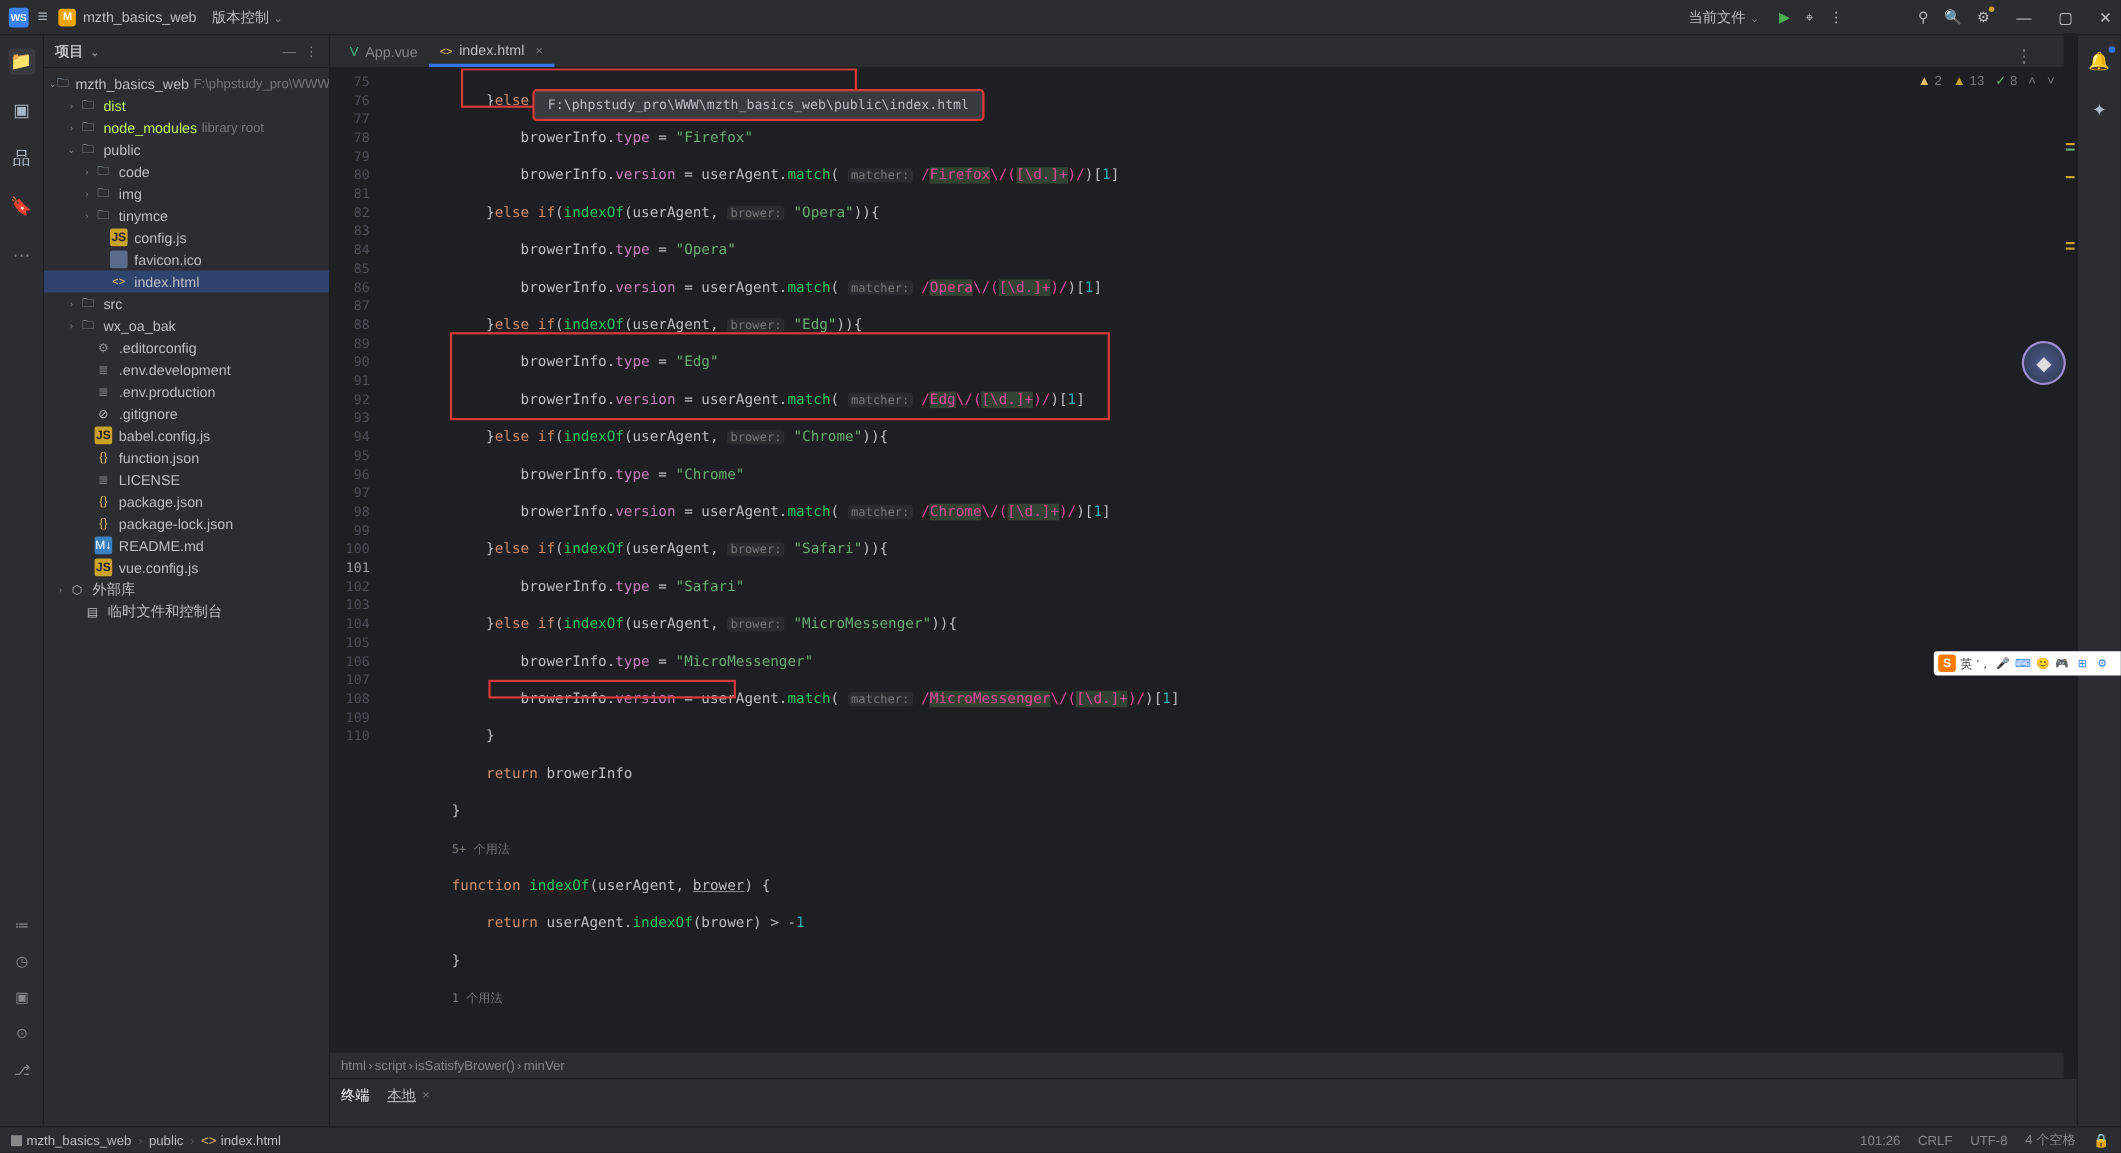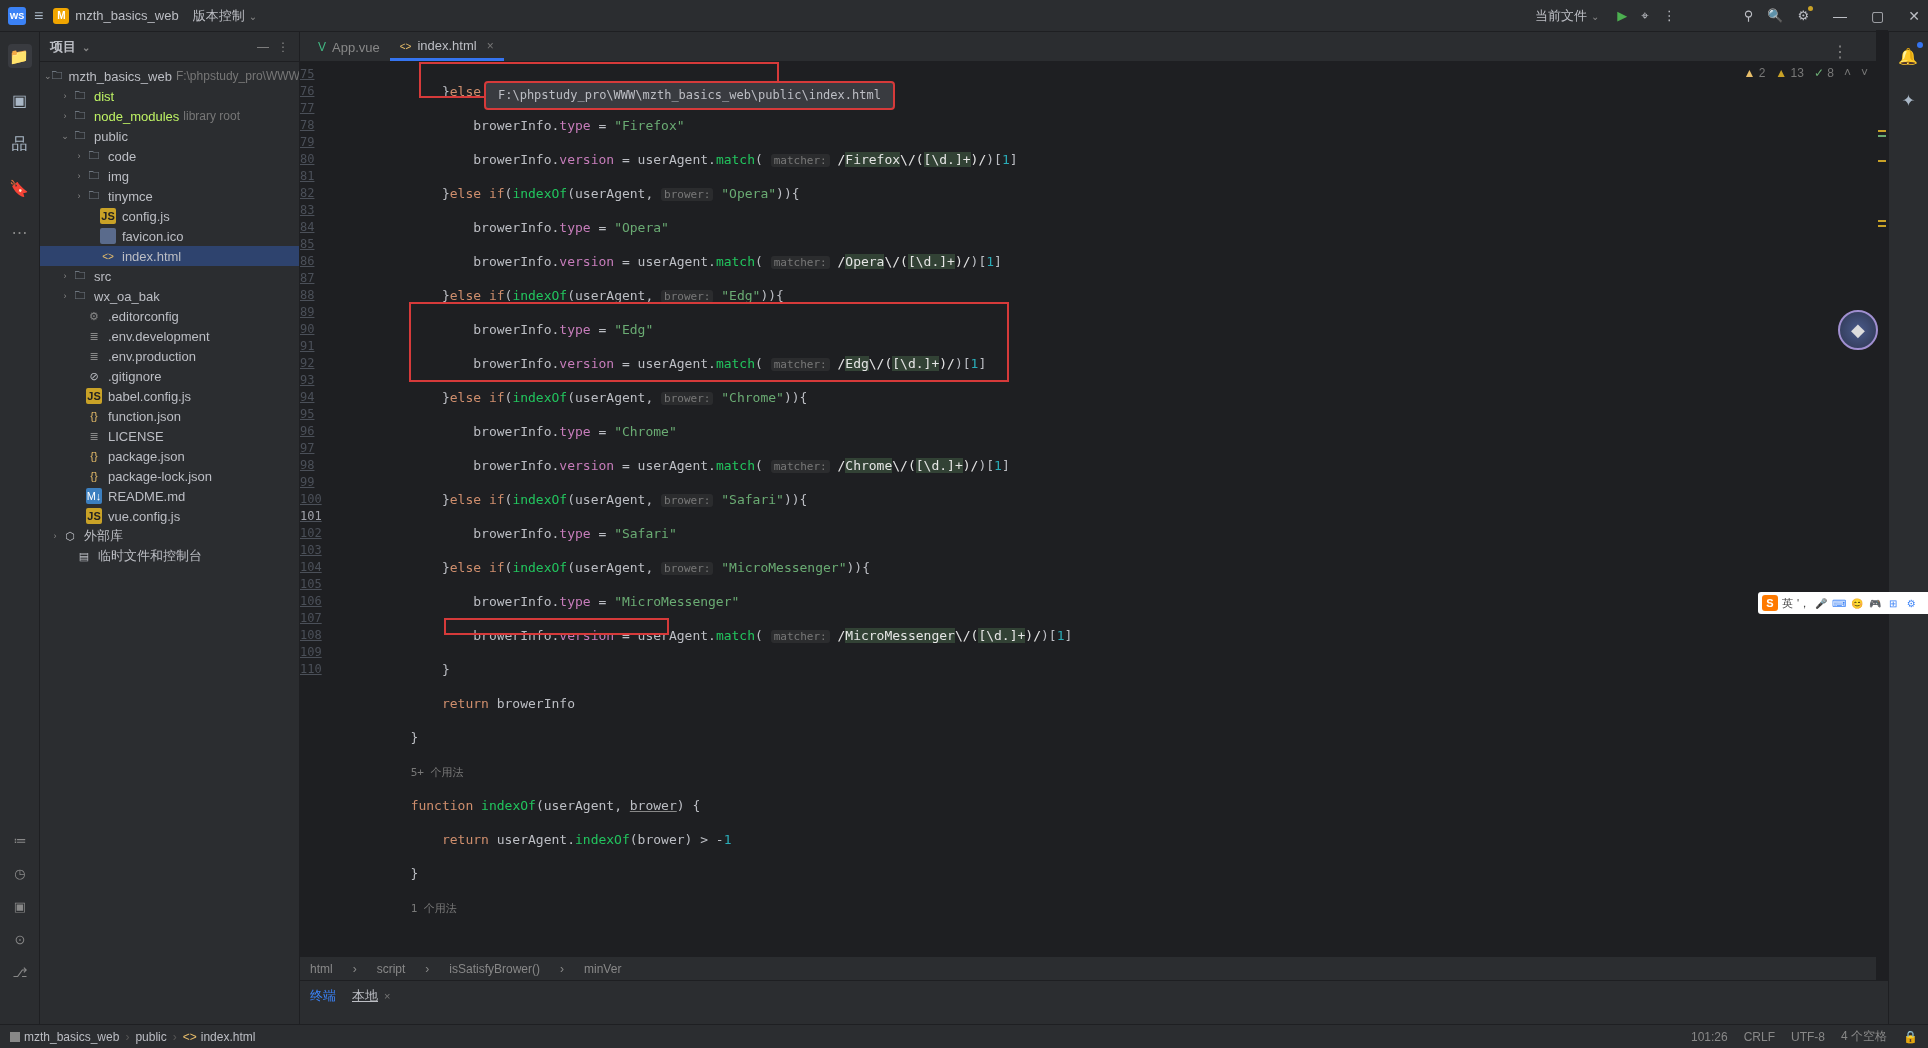--- a/index.html
+++ b/index.html
@@ -56,62 +56,62 @@
 
 .editor-area { flex: 1; display: flex; flex-direction: column; background: #1e1f22; position: relative; }
 .tabs { height: 30px; display: flex; align-items: flex-end; background: #2b2d30; border-bottom: 1px solid #1e1f22; padding-left: 8px; position: relative; }
 .tab { height: 28px; display: flex; align-items: center; padding: 0 10px; color: #888; cursor: pointer; gap: 6px; font-size: 13px; }
 .tab.active { color: #bcbec4; border-bottom: 3px solid #3574f0; }
 .tab .close { font-size: 12px; margin-left: 4px; color: #777; }
 .vue-icon { color: #42b883; font-size: 12px; }
 .tabs .more { position: absolute; right: 40px; color: #888; font-size: 16px; }
 
 .editor-body { flex: 1; display: flex; overflow: hidden; position: relative; }
-.gutter { width: 44px; background: #1e1f22; padding: 4px 8px 4px 0; color: #4b5059; font-size: 12px; font-family: Consolas, monospace; line-height: 17px; text-decoration: underline; }
+.gutter { width: 44px; background: #1e1f22; text-align: right; padding: 4px 8px 4px 0; color: #4b5059; font-size: 12px; font-family: Consolas, monospace; line-height: 17px; }
 .gutter .current { color: #a1a3ab; }
 .code { flex: 1; font-family: Consolas, monospace; font-size: 13px; line-height: 17px; white-space: pre; overflow: hidden; padding: 4px 0; position: relative; }
 .code .line { height: 17px; padding-left: 4px; }
 
 
 .kw { color: #cf8e6d; }
 .str { color: #6aab73; }
 .num { color: #2aacb8; }
 .fn { color: #22c55e; }
 .pr { color: #c77dbb; }
 .hint { color: #787878; font-style: normal; background: rgba(120,120,120,0.15); padding: 0 3px; border-radius: 3px; font-size: 11px; }
-.regex { color: #e5e5e5; }
+.regex { color: #ec4899; }
 .regex-hi { background: rgba(100,150,100,0.3); }
 .under { text-decoration: underline; text-decoration-color: #888; }
 .usage { color: #787878; font-size: 11px; }
 
 .tooltip { position: absolute; top: 19px; left: 140px; background: #393b40; color: #bcbec4; padding: 4px 12px; font-size: 12px; border-radius: 4px; z-index: 10; border: 2px solid #d63a3a; }
 .redbox1 { position: absolute; border: 2px solid #d63a3a; top: 0px; left: 75px; width: 360px; height: 36px; pointer-events: none; }
 .redbox2 { position: absolute; border: 2px solid #d63a3a; top: 240px; left: 65px; width: 600px; height: 80px; pointer-events: none; }
 .redbox3 { position: absolute; border: 2px solid #d63a3a; top: 556px; left: 100px; width: 225px; height: 17px; pointer-events: none; }
 
 .inspect-bar { position: absolute; top: 4px; right: 20px; display: flex; align-items: center; gap: 10px; font-size: 12px; color: #787878; }
 .inspect-bar .warn::before { content: "▲ "; color: #e8be6a; }
 .inspect-bar .warn2::before { content: "▲ "; color: #c9a227; }
 .inspect-bar .ok::before { content: "✓ "; color: #6aab73; }
 
-.breadcrumb { height: 24px; background: #2b2d30; border-top: 1px solid #1e1f22; display: flex; align-items: center; padding: 0 10px; font-size: 12px; color: #888; gap: 20px; }
+.breadcrumb { height: 24px; background: #2b2d30; border-top: 1px solid #1e1f22; display: flex; align-items: center; padding: 0 10px; font-size: 12px; color: #888; gap: 2px; }
 .breadcrumb span { cursor: pointer; }
 
 
 .right-rail { width: 40px; background: #2b2d30; display: flex; flex-direction: column; align-items: center; padding-top: 12px; gap: 20px; border-left: 1px solid #1e1f22; }
 .right-rail .rail-item { width: 24px; height: 24px; display: flex; align-items: center; justify-content: center; color: #a9b7c6; cursor: pointer; font-size: 16px; }
 .bell-dot { position: relative; }
 .bell-dot::after { content: ""; position: absolute; top: -2px; right: -2px; width: 6px; height: 6px; background: #3574f0; border-radius: 50%; }
 
 .assistant-badge { position: absolute; right: 50px; top: 310px; width: 40px; height: 40px; border-radius: 50%; background: radial-gradient(circle, #4a5a8a, #2e3650); border: 2px solid #a08fd0; display: flex; align-items: center; justify-content: center; color: #ddd; font-size: 18px; }
 
 
 .terminal-panel { height: 44px; background: #2b2d30; border-top: 1px solid #1e1f22; }
 .terminal-tabs { height: 30px; display: flex; align-items: center; padding: 0 10px; gap: 16px; font-size: 13px; }
-.terminal-tabs .ttab { color: #3b82f6; cursor: pointer; }
+.terminal-tabs .ttab { color: #ffffff; cursor: pointer; }
 .terminal-tabs .ttab.active { color: #bcbec4; text-decoration: underline; }
 .terminal-tabs .close { font-size: 11px; color: #777; margin-left: -10px; }
 
 
 .statusbar { height: 24px; background: #2b2d30; border-top: 1px solid #1e1f22; display: flex; align-items: center; padding: 0 10px; font-size: 12px; color: #888; }
 .statusbar .crumb { color: #bcbec4; cursor: pointer; }
 .statusbar .sep { margin: 0 6px; color: #555; }
 .statusbar .spacer { flex: 1; }
 .statusbar .cell { margin-left: 16px; cursor: pointer; }
 .sq-icon { width: 10px; height: 10px; display: inline-block; background: #888; margin-right: 4px; }

